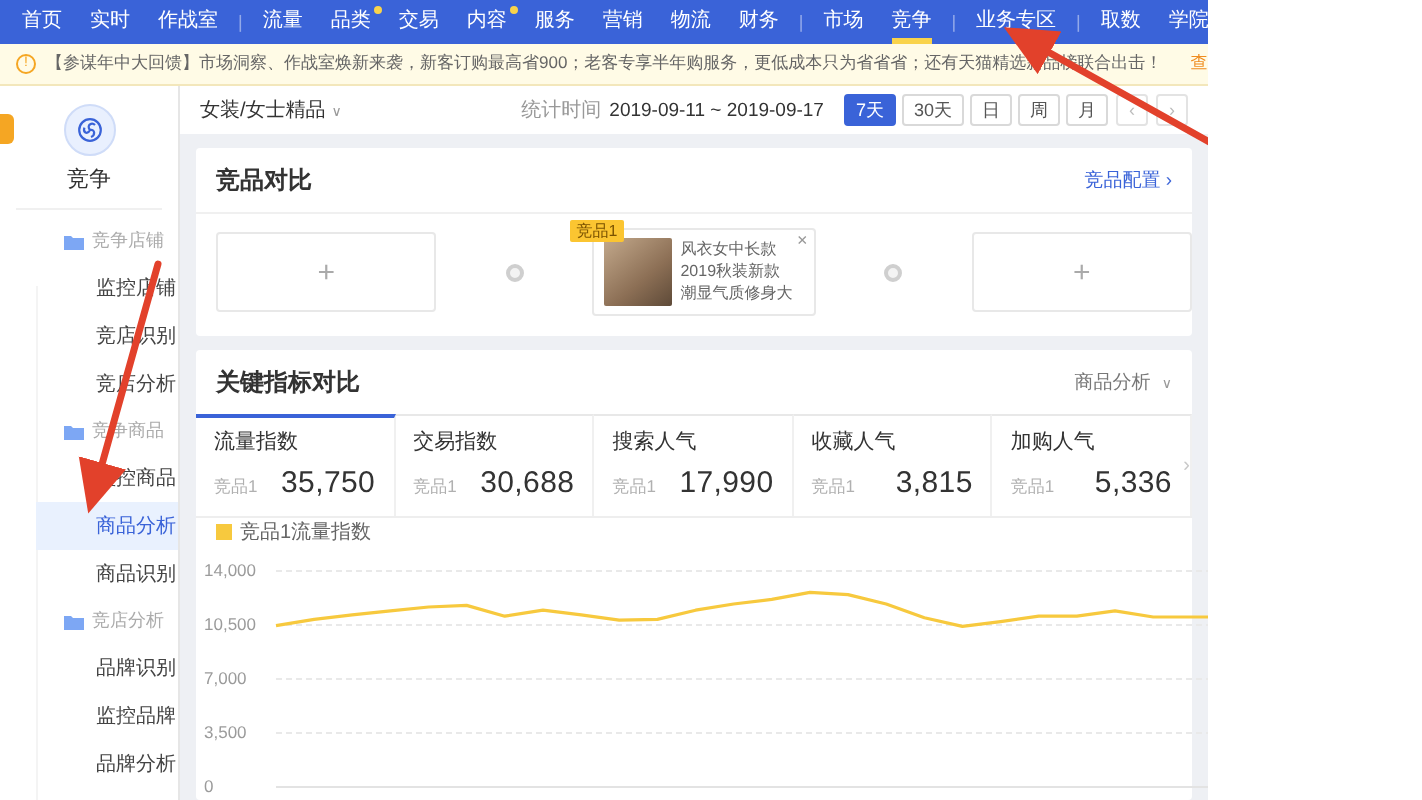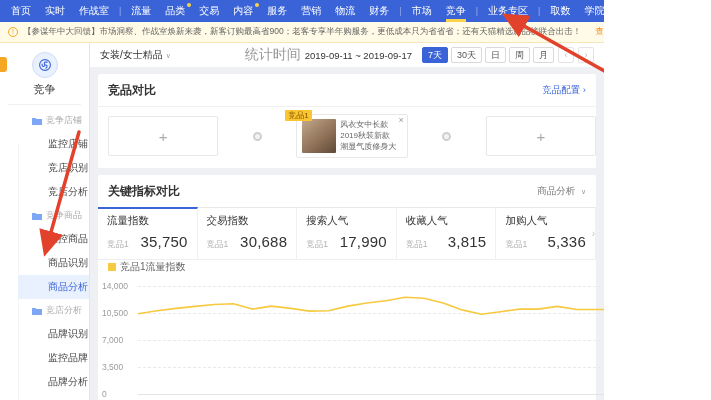--- a/index.html
+++ b/index.html
@@ -33,21 +33,21 @@
   .group-h svg{margin-right:4px;flex:none;}
   .m-item{font-size:10px;color:#444;margin-left:18px;padding:5px 0 5px 30px;cursor:pointer;}
   .m-item.active{color:#3a63d8;background:#e9f1fe;}
 
   
   .main{flex:1;display:flex;flex-direction:column;overflow:hidden;}
   .toolbar{height:24px;background:#fff;display:flex;align-items:center;padding:0 10px;flex:none;}
   .cat{font-size:10px;color:#333;cursor:pointer;}
   .caret{color:#999;font-size:7px;margin-left:3px;}
   .tb-right{margin-left:auto;display:flex;align-items:center;gap:4px;}
-  .stat-label{color:#999;font-size:14px;}
+  .stat-label{color:#999;font-size:10px;}
   .dates{font-size:9.5px;color:#333;margin-right:6px;}
   .rbtn{font-size:9px;height:16px;line-height:14px;padding:0 5px;border:1px solid #d9d9d9;background:#fff;color:#555;border-radius:2px;cursor:pointer;}
   .rbtn.active{background:#3a63d8;border-color:#3a63d8;color:#fff;}
   .pager{width:16px;height:16px;border:1px solid #e3e3e3;color:#bbb;display:flex;align-items:center;justify-content:center;font-size:9px;border-radius:2px;cursor:pointer;background:#fff;}
 
   .content{padding:7px 8px 0;display:flex;flex-direction:column;gap:7px;flex:1;min-height:0;}
   .card{background:#fff;border-radius:2px;}
   .card-h{display:flex;align-items:center;padding:8px 10px 7px;}
   .card-h.bordered{border-bottom:1px solid #f0f0f0;}
   .card-title{font-size:12px;font-weight:bold;color:#333;}
@@ -152,22 +152,22 @@
           <div class="m-item">监控店铺</div>
           <div class="m-item">竞店识别</div>
           <div class="m-item">竞店分析</div>
           <div class="group-h">
             <svg width="10" height="8" viewBox="0 0 10 8">
               <path d="M0 1h3.5l1 1H10v6H0z" fill="#7da7f4"></path>
             </svg>
             <span>竞争商品</span>
           </div>
           <div class="m-item">监控商品</div>
+          <div class="m-item active">商品分析</div>
           <div class="m-item">商品识别</div>
-          <div class="m-item active">商品分析</div>
           <div class="group-h">
             <svg width="10" height="8" viewBox="0 0 10 8">
               <path d="M0 1h3.5l1 1H10v6H0z" fill="#7da7f4"></path>
             </svg>
             <span>竞店分析</span>
           </div>
           <div class="m-item">品牌识别</div>
           <div class="m-item">监控品牌</div>
           <div class="m-item">品牌分析</div>
           <div class="m-item">品牌客群</div>

